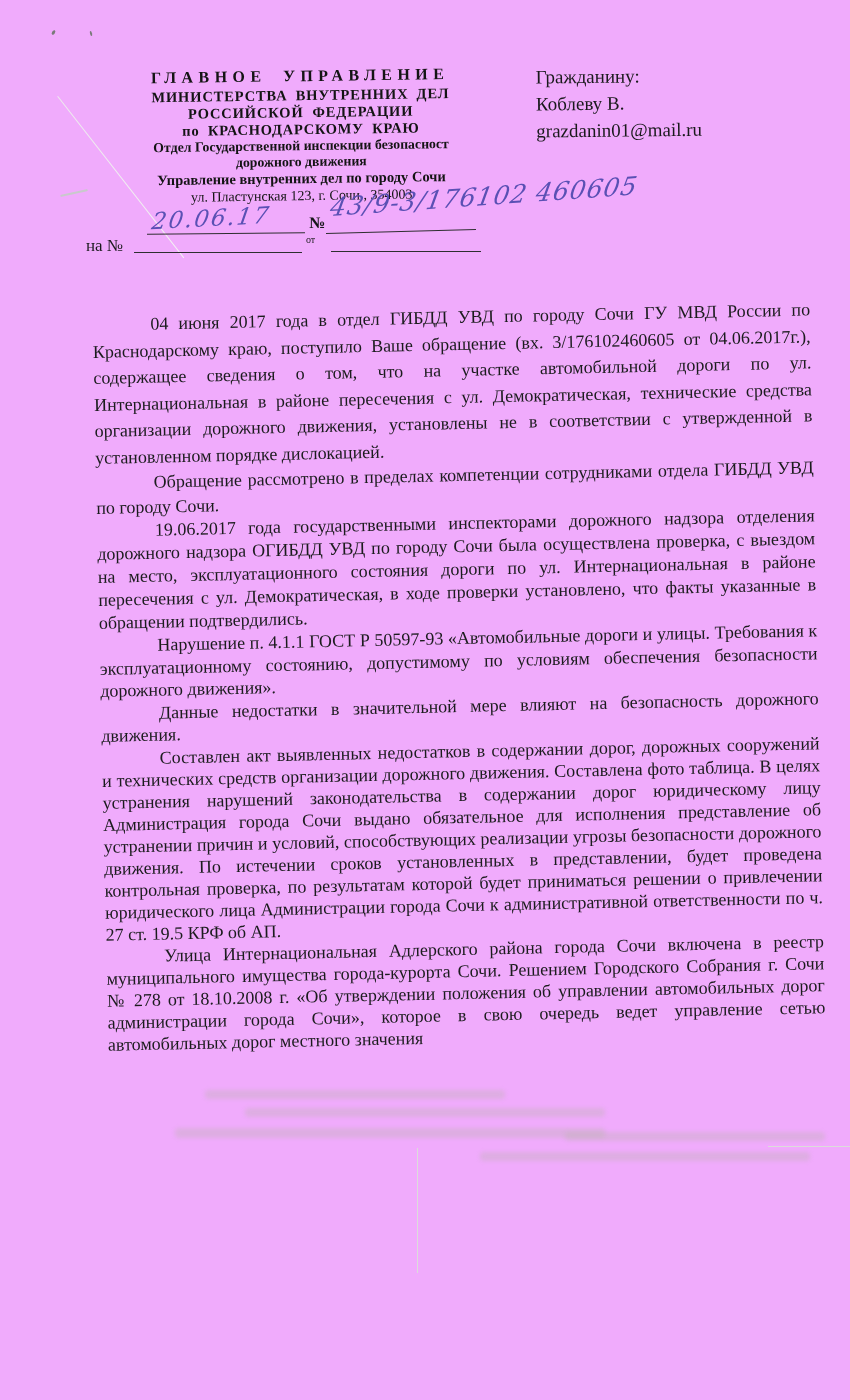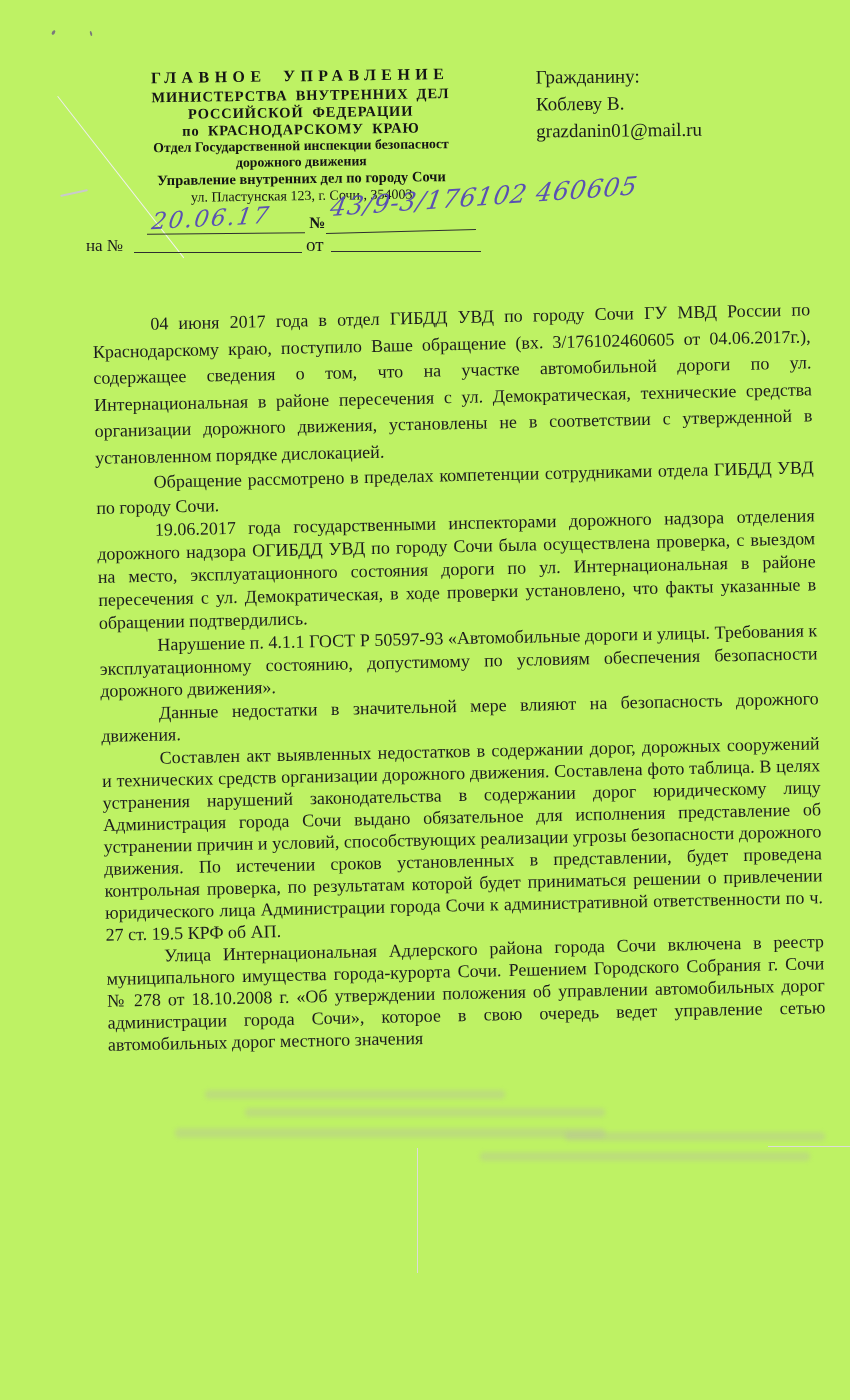--- a/index.html
+++ b/index.html
@@ -1,19 +1,19 @@
 <!DOCTYPE html>
 <html style="--ink: #5a50b4;"><head>
 <meta charset="utf-8">
 <style>
   html,body{margin:0;padding:0;}
   .page{
     position:relative;
     width:850px;height:1400px;
-    background:#bef264;
+    background:#f0abfc;
     overflow:hidden;
     font-family:"Liberation Serif","DejaVu Serif",serif;
     color:#1d1d1f;
   }
   
   .letterhead{
     position:absolute;left:95px;top:70px;width:410px;
     text-align:center;
     transform:rotate(-0.8deg);
     transform-origin:left top;
@@ -53,21 +53,21 @@
     transform-origin:left bottom;
   }
   .no-sign{
     position:absolute;left:309px;top:214px;
     font-size:16px;font-weight:bold;color:#17171a;
   }
   .uline{position:absolute;border-bottom:1.4px solid #2e2e30;height:0;}
   .ul-date{left:147px;top:233px;width:158px;transform:rotate(-0.5deg);}
   .ul-num{left:326px;top:231px;width:150px;transform:rotate(-1.5deg);}
   .na-row{position:absolute;left:86px;top:236px;font-size:17px;color:#1b1b1d;}
-  .ot-label{position:absolute;left:306px;top:234px;font-size:19px;color:#1b1b1d;}
+  .ot-label{position:absolute;left:306px;top:234px;font-size:10px;color:#1b1b1d;}
   .ul-na{left:134px;top:252px;width:168px;}
   .ul-ot{left:331px;top:251px;width:150px;}
   
   .body-text{
     position:absolute;left:92px;top:312px;width:718px;
     transform:rotate(-1.25deg);
     transform-origin:0 0;
     font-size:18px;
     text-align:justify;
     hyphens:none;

